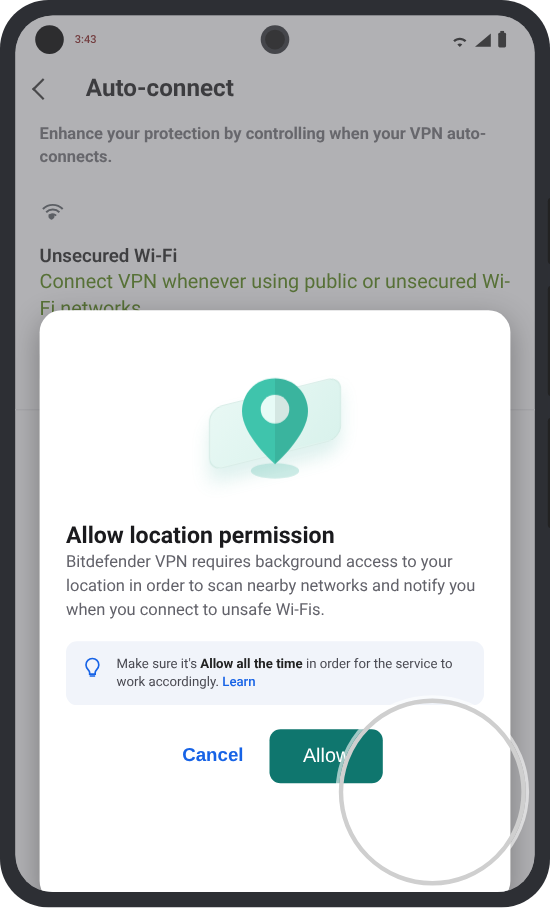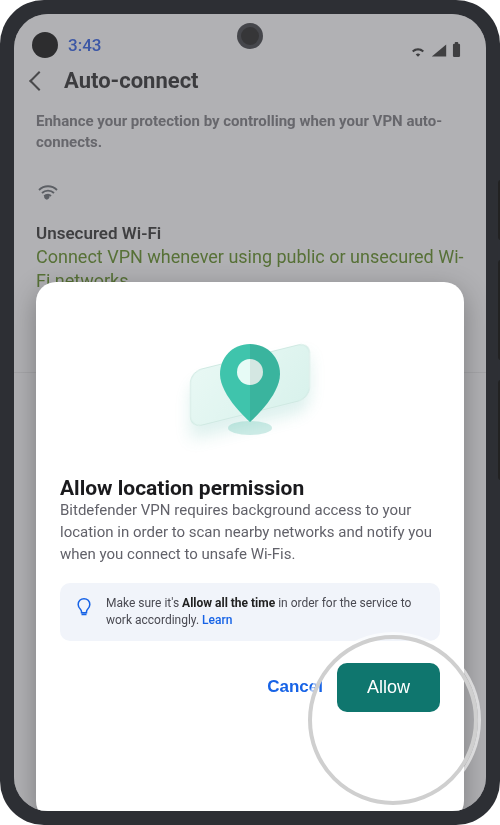--- a/index.html
+++ b/index.html
@@ -43,39 +43,39 @@
     border: 4px solid #cfcfcf;
     border-radius: 50%;
     pointer-events: none;
     box-shadow: 0 0 0 3px rgba(255,255,255,0.6);
     z-index: 60;
   }
   
   .statusbar {
     height: 44px;
     display:flex;
-    align-items:flex-end;
+    align-items:center;
     justify-content:space-between;
     padding: 0 24px 0 18px;
     font-weight: 500;
-    font-size: 17px;
-    color:#1d4ed8;
+    font-size: 10px;
+    color:#7f1d1d;
     position:relative;
   }
   .statusbar .left { display:flex; align-items:center; gap:10px;}
   .avatar { width:26px; height:26px; border-radius:50%; background:#000; }
   .camera-notch {
     position:absolute; left:50%; top:50%; transform:translate(-50%,-50%);
     width:18px; height:18px; border-radius:50%; background:#111;
     box-shadow: 0 0 0 4px #2d2f34;
   }
   .status-icons { display:flex; align-items:center; gap:4px; }
   
   .header {
-    display:flex; align-items:center; gap:18px;
+    display:flex; align-items:center; gap:32px;
     padding: 10px 20px 14px 18px;
   }
   .back-chevron { width:14px; height:14px; border-left:2.5px solid #333; border-bottom:2.5px solid #333; transform: rotate(45deg); }
   .header-title { font-size:22px; font-weight:700; color:#1c1c1e; }
   .subtext {
     padding: 4px 22px 14px 22px;
     font-size: 15px;
     line-height: 1.4;
     color: #6a6a70;
     font-weight: bold;
@@ -145,21 +145,21 @@
     border-radius:10px;
     padding:12px 14px;
     display:flex; gap:12px;
     font-size:12px; color:#4a4a52; line-height:1.4;
   }
   .tipbox .bulb { flex:0 0 20px; margin-top:2px; }
   .tip-strong { font-weight:700; color:#222;}
   .tip-link { color:#1763e6; font-weight:500; }
   .modal-actions {
     margin-top: 22px;
-    display:flex; justify-content:flex-end; 
+    display:flex; justify-content:center; gap:10px;
     align-items:center;
   }
   .btn-cancel {
     color:#1763e6; font-size:17px; font-weight:600;
     padding:10px 14px; background:transparent; border:none; cursor:pointer;
   }
   .btn-allow {
     background:#0f766e; color:#fff; font-size:18px; font-weight:500;
     padding: 14px 30px; border:none; border-radius:10px; cursor:pointer;
   }

